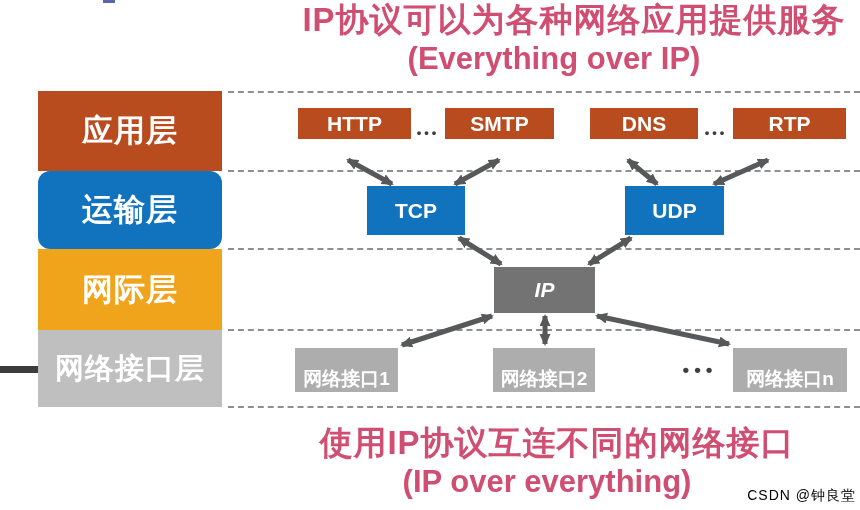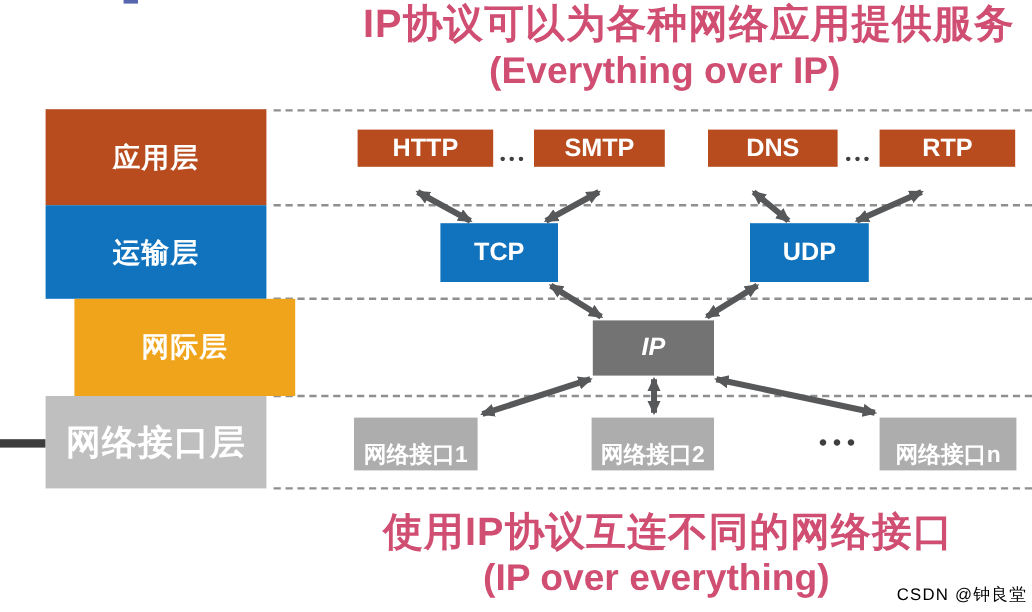--- a/index.html
+++ b/index.html
@@ -11,24 +11,24 @@
   .title.cn{font-size:33px;letter-spacing:1px;}
   .title.en{font-size:31px;}
   .top-cn{top:-2px;left:288px;width:572px;}
   .top-en{top:41px;left:224px;width:660px;}
   .bottom-cn{top:421px;left:257px;width:600px;}
   .bottom-en{top:464px;left:217px;width:660px;}
 
   .dash{position:absolute;left:228px;width:632px;height:0;border-top:2px dashed #8F8F8F;z-index:1;}
 
   .layerbox{position:absolute;left:38px;width:184px;display:flex;align-items:center;justify-content:center;
-    color:#fff;font-size:23px;letter-spacing:1px;z-index:2;}
+    color:#fff;font-size:31px;letter-spacing:1px;z-index:2;}
   .layer-app{top:91px;height:80px;background:#B84C1F;}
-  .layer-transport{top:171px;height:78px;background:#1173BE;}
-  .layer-network{top:249px;height:81px;background:#F0A41C;margin-left:24px;}
+  .layer-transport{top:171px;height:78px;background:#1173BE;border-radius:12px;}
+  .layer-network{top:249px;height:81px;background:#F0A41C;}
   .layer-interface{top:330px;height:77px;background:#BFBFBF;font-size:29px;}
 
   .pbox{position:absolute;display:flex;align-items:center;justify-content:center;color:#fff;z-index:3;}
   .pbox.app{top:108px;height:31px;background:#B84C1F;font-size:21px;}
   .pbox.transport{top:186px;height:49px;background:#1173BE;font-size:21px;}
   .pbox.ip{top:267px;height:46px;background:#737373;font-size:21px;font-style:italic;}
   .pbox.iface{top:348px;height:44px;background:#ADADAD;font-size:19px;align-items:flex-end;}
 
   .dots{position:absolute;display:flex;align-items:center;justify-content:center;
     color:#3F3F3F;z-index:3;letter-spacing:3px;}

